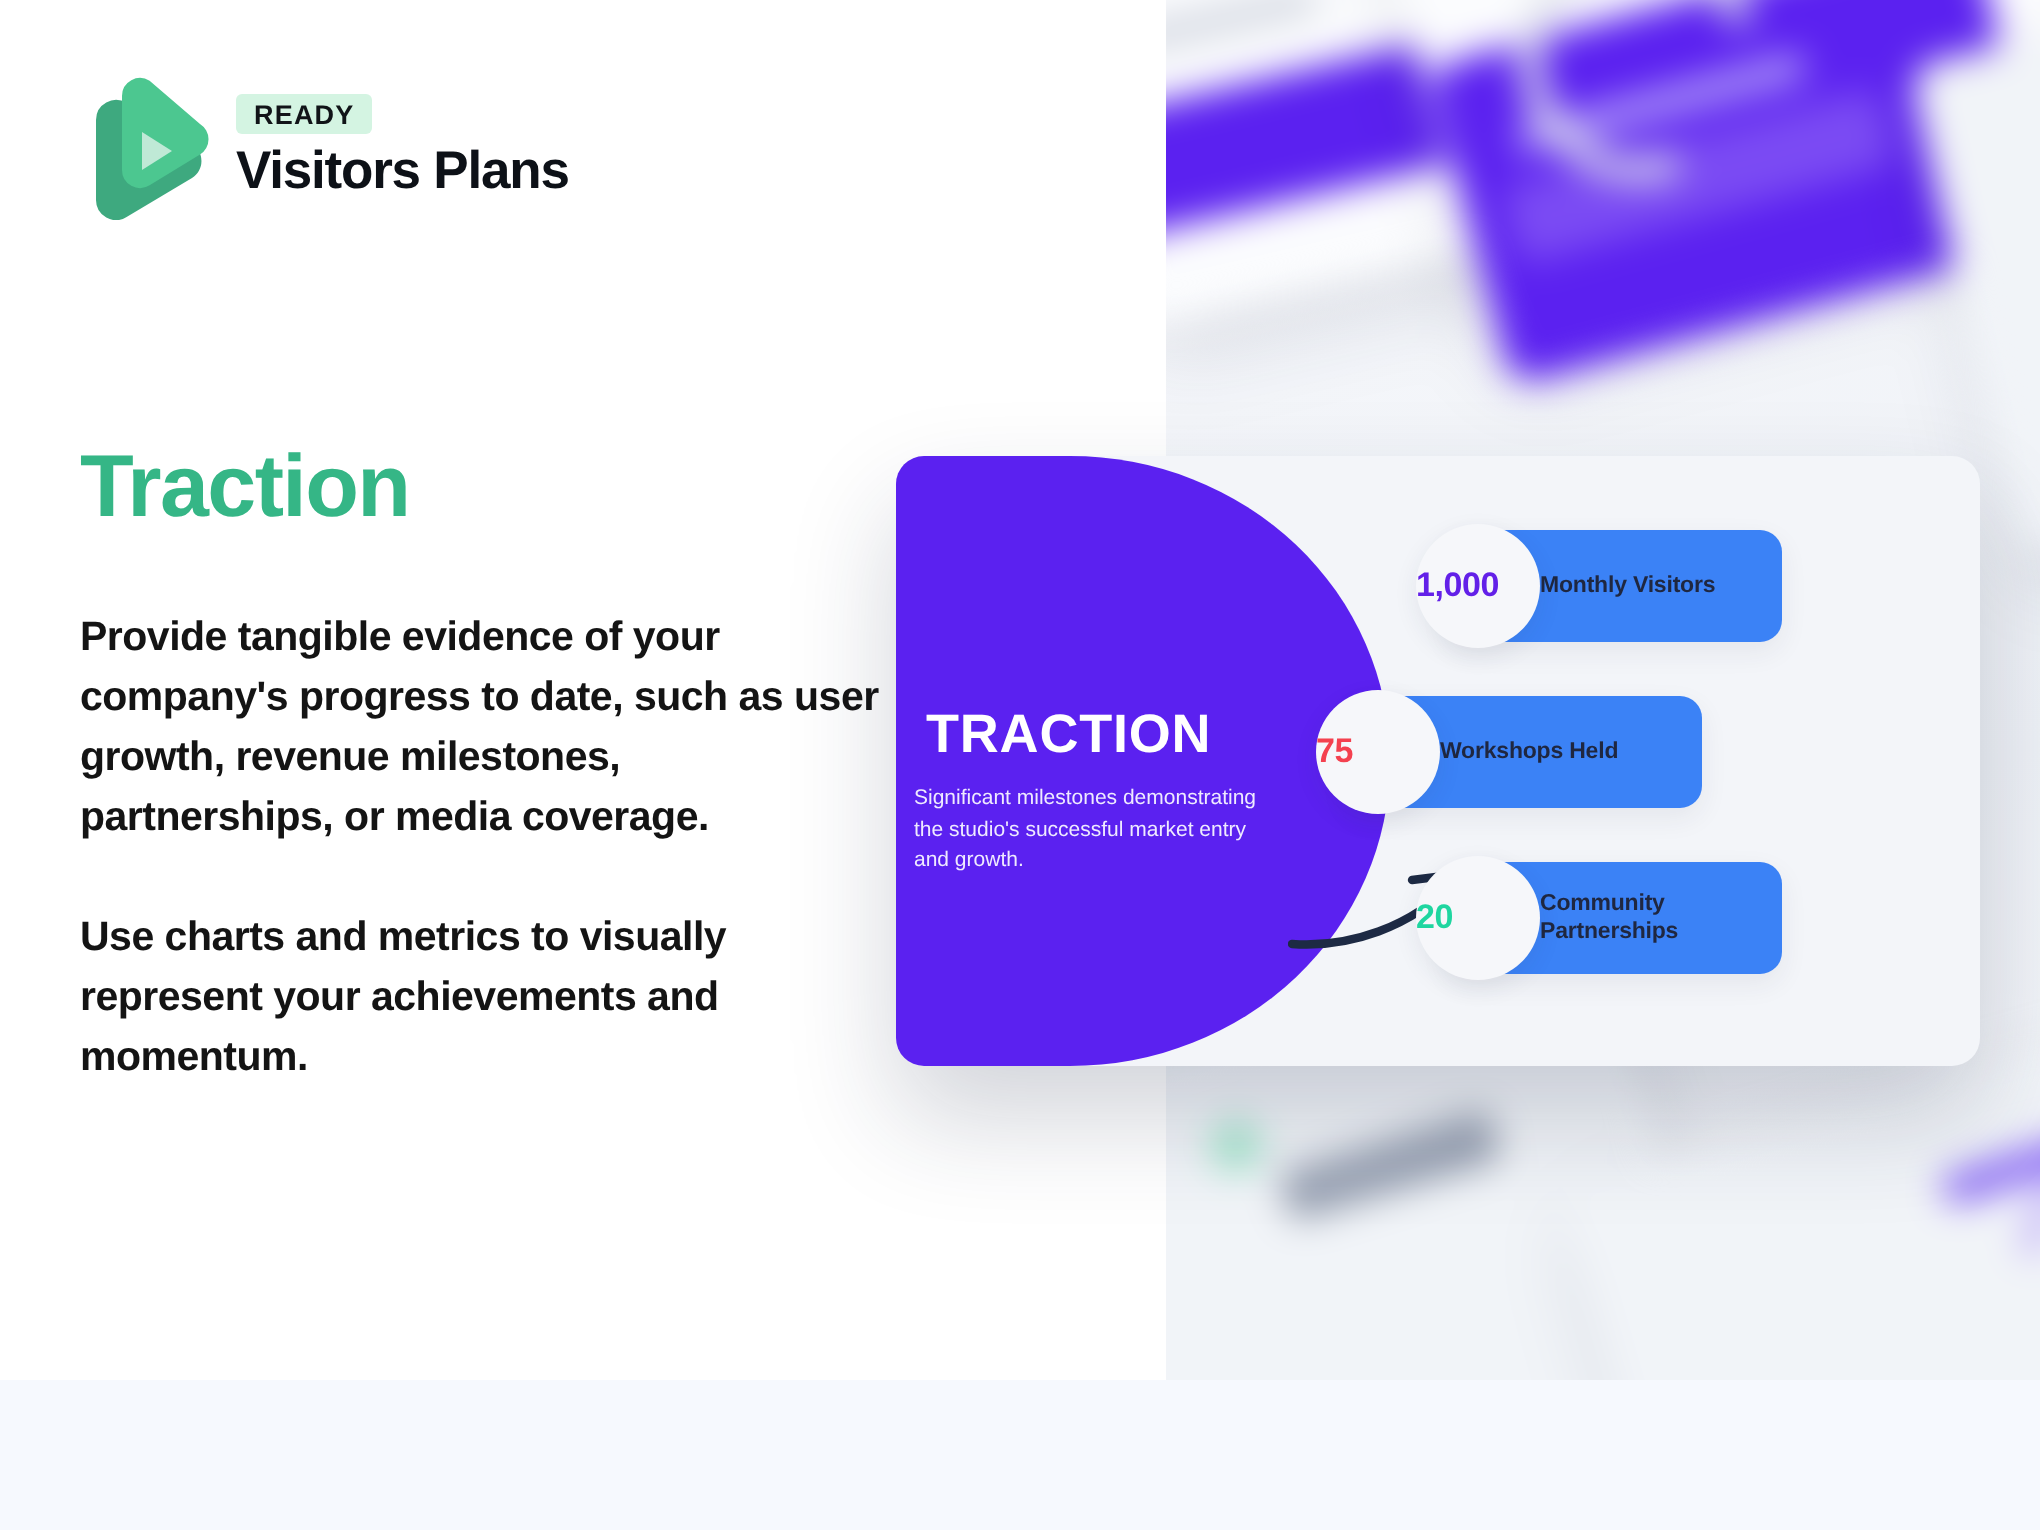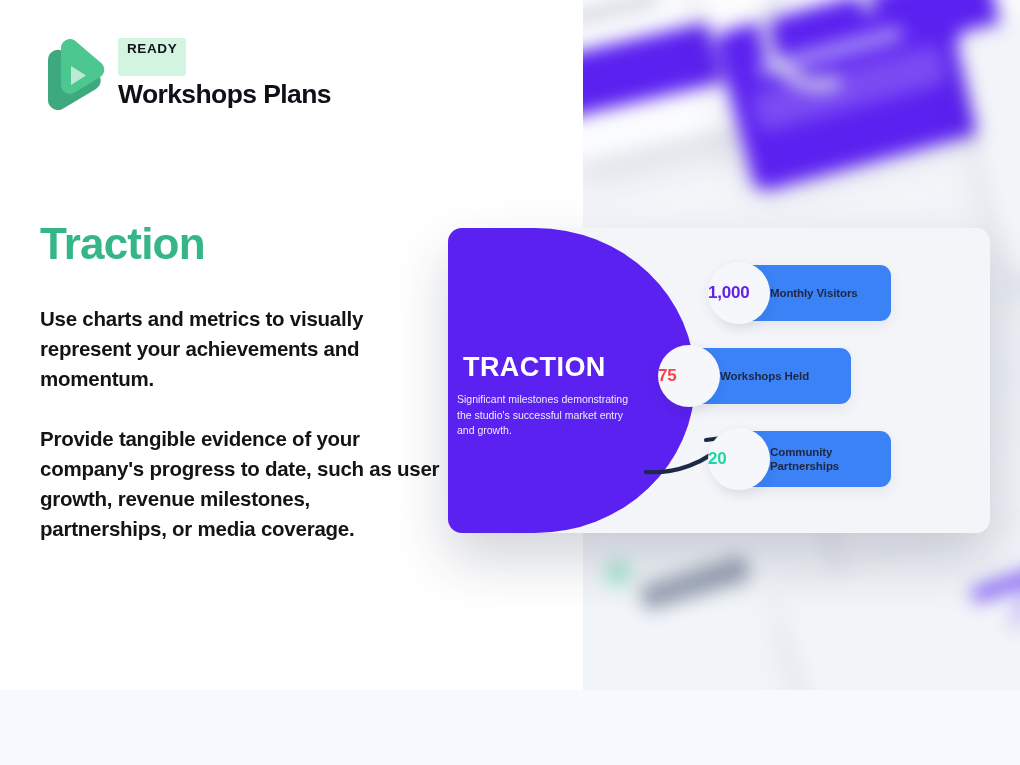--- a/index.html
+++ b/index.html
@@ -38,21 +38,21 @@
     position: absolute; left: 0; top: 0; width: 583px; height: 690px;
     background: #ffffff; z-index: 5;
   }
   .brand { position: absolute; left: 40px; top: 38px; display: flex; align-items: center; gap: 12px; }
   .logo-mark { position: relative; width: 66px; height: 72px; flex: none; }
   .brand-text { display: flex; flex-direction: column; gap: 3px; }
   .ready-badge {
     display: inline-block; align-self: flex-start;
     background: #d4f4e2; color: #111418;
     font-size: 13.5px; font-weight: 700; letter-spacing: .6px;
-    padding: 3px 9px 20px; border-radius: 3px;
+    padding: 3px 9px 2px; border-radius: 3px;
   }
   .brand-title {
     font-size: 26.5px; font-weight: 700; color: #0d1117; letter-spacing: -.6px;
   }
 
   .headline {
     position: absolute; left: 40px; top: 219px;
     font-size: 44px; font-weight: 700; color: #35b686; letter-spacing: -.8px;
   }
   .body-copy { position: absolute; left: 40px; top: 304px; width: 400px; }
@@ -156,29 +156,29 @@
     <div class="brand">
       <div class="logo-mark">
         <svg width="66" height="72" viewBox="0 0 66 72" aria-hidden="true">
           <path d="M8 22 a10 10 0 0 1 15.3-8.5 L56 34 a10 10 0 0 1 0 17 L23.3 70.5 A10 10 0 0 1 8 62 Z" fill="#3ea97f"></path>
           <path d="M25 6 a9 9 0 0 1 13.8-7.6 L64 20 a9 9 0 0 1 0 15.3 L38.8 50.6 A9 9 0 0 1 25 43 Z" transform="translate(-4 4)" fill="#4cc790"></path>
           <path d="M31 28 L46 37.5 L31 47 Z" fill="#bfe9d6"></path>
         </svg>
       </div>
       <div class="brand-text">
         <span class="ready-badge">READY</span>
-        <span class="brand-title">Workshops Plans</span>
+        <span class="brand-title">Visitors Plans</span>
       </div>
     </div>
 
     <h1 class="headline">Traction</h1>
 
     <div class="body-copy">
+      <p>Provide tangible evidence of your company's progress to date, such as user growth, revenue milestones, partnerships, or media coverage.</p>
       <p>Use charts and metrics to visually represent your achievements and momentum.</p>
-      <p>Provide tangible evidence of your company's progress to date, such as user growth, revenue milestones, partnerships, or media coverage.</p>
     </div>
   </div>
 
   <div class="slide-card">
     <div class="slide-purple">
       <div class="slide-title">TRACTION</div>
       <div class="slide-sub">Significant milestones demonstrating the studio's successful market entry and growth.</div>
     </div>
 
     <svg class="arrow-svg" width="100" height="60" viewBox="0 0 100 60">

